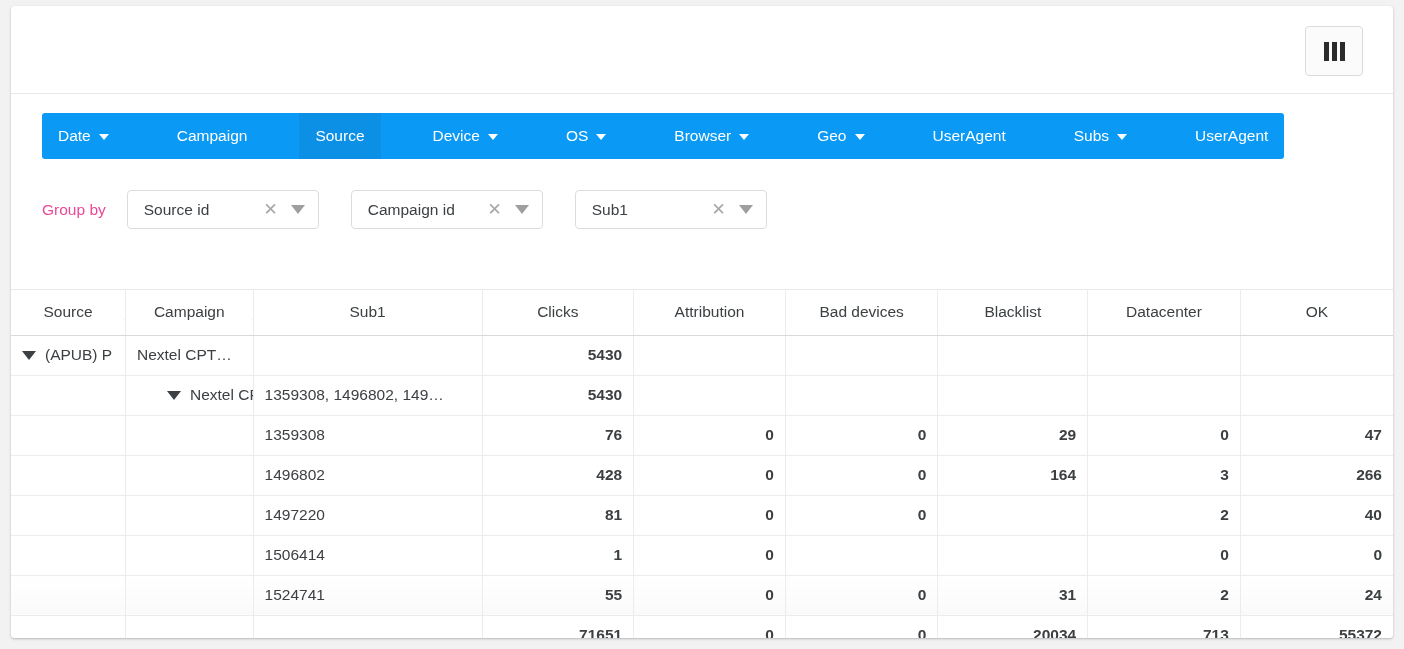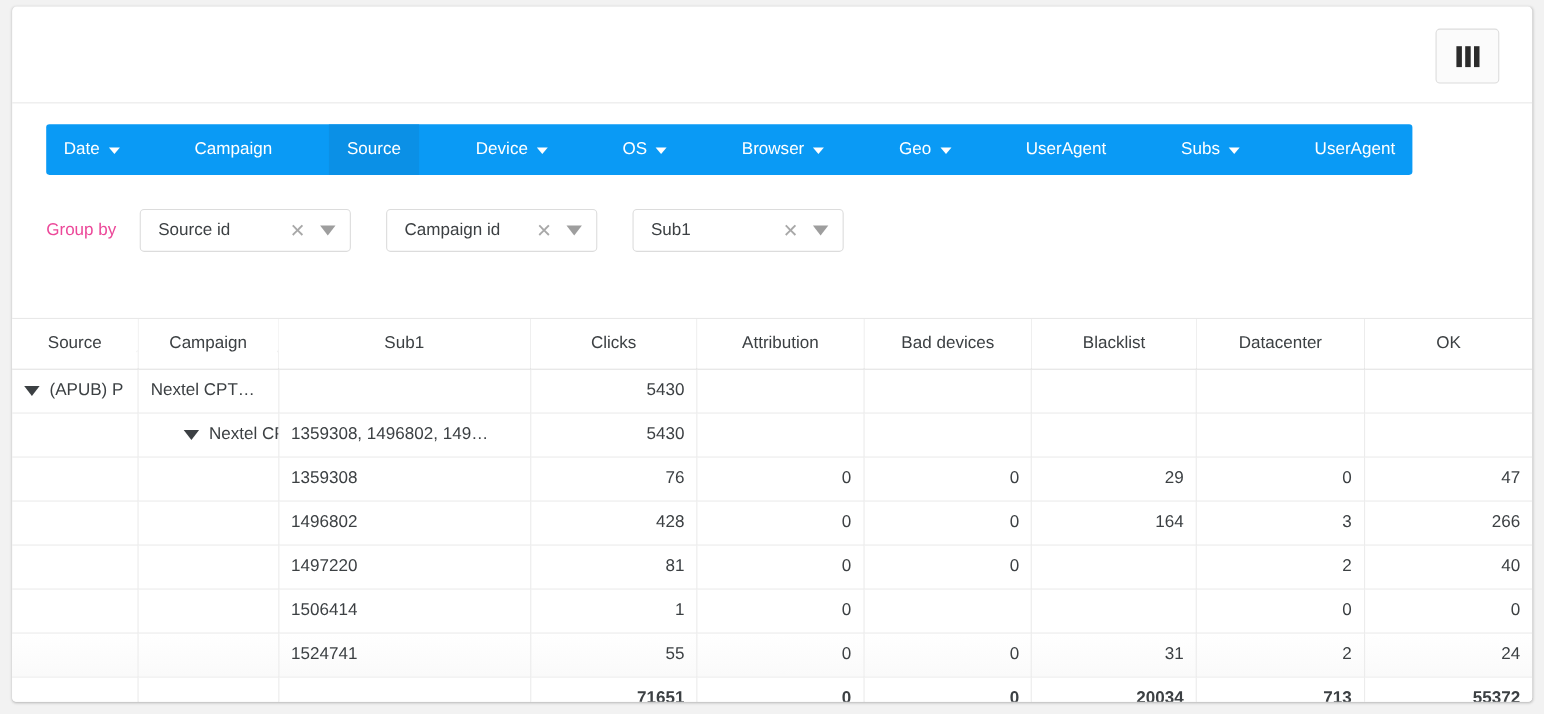--- a/index.html
+++ b/index.html
@@ -190,21 +190,21 @@
     width: 20px;
     height: 20px;
     border-top: 1px solid #ececec;
     border-right: 1px solid #ececec;
     transform: rotate(45deg) skew(8deg, 8deg);
     background: #fff;
     z-index: 2;
   }
   th.grp { border-right-color: transparent; }
 
-  td.num { text-align: right; }
+  td.num { text-align: right; font-weight: bold; }
   td.txt { text-align: left; }
   tr.row-shaded td { background: linear-gradient(#ffffff, #fafafa); }
 
   .tree-cell {
     display: flex;
     align-items: center;
     gap: 9px;
     height: 100%;
   }
   .tree-cell.indent { padding-left: 30px; }

